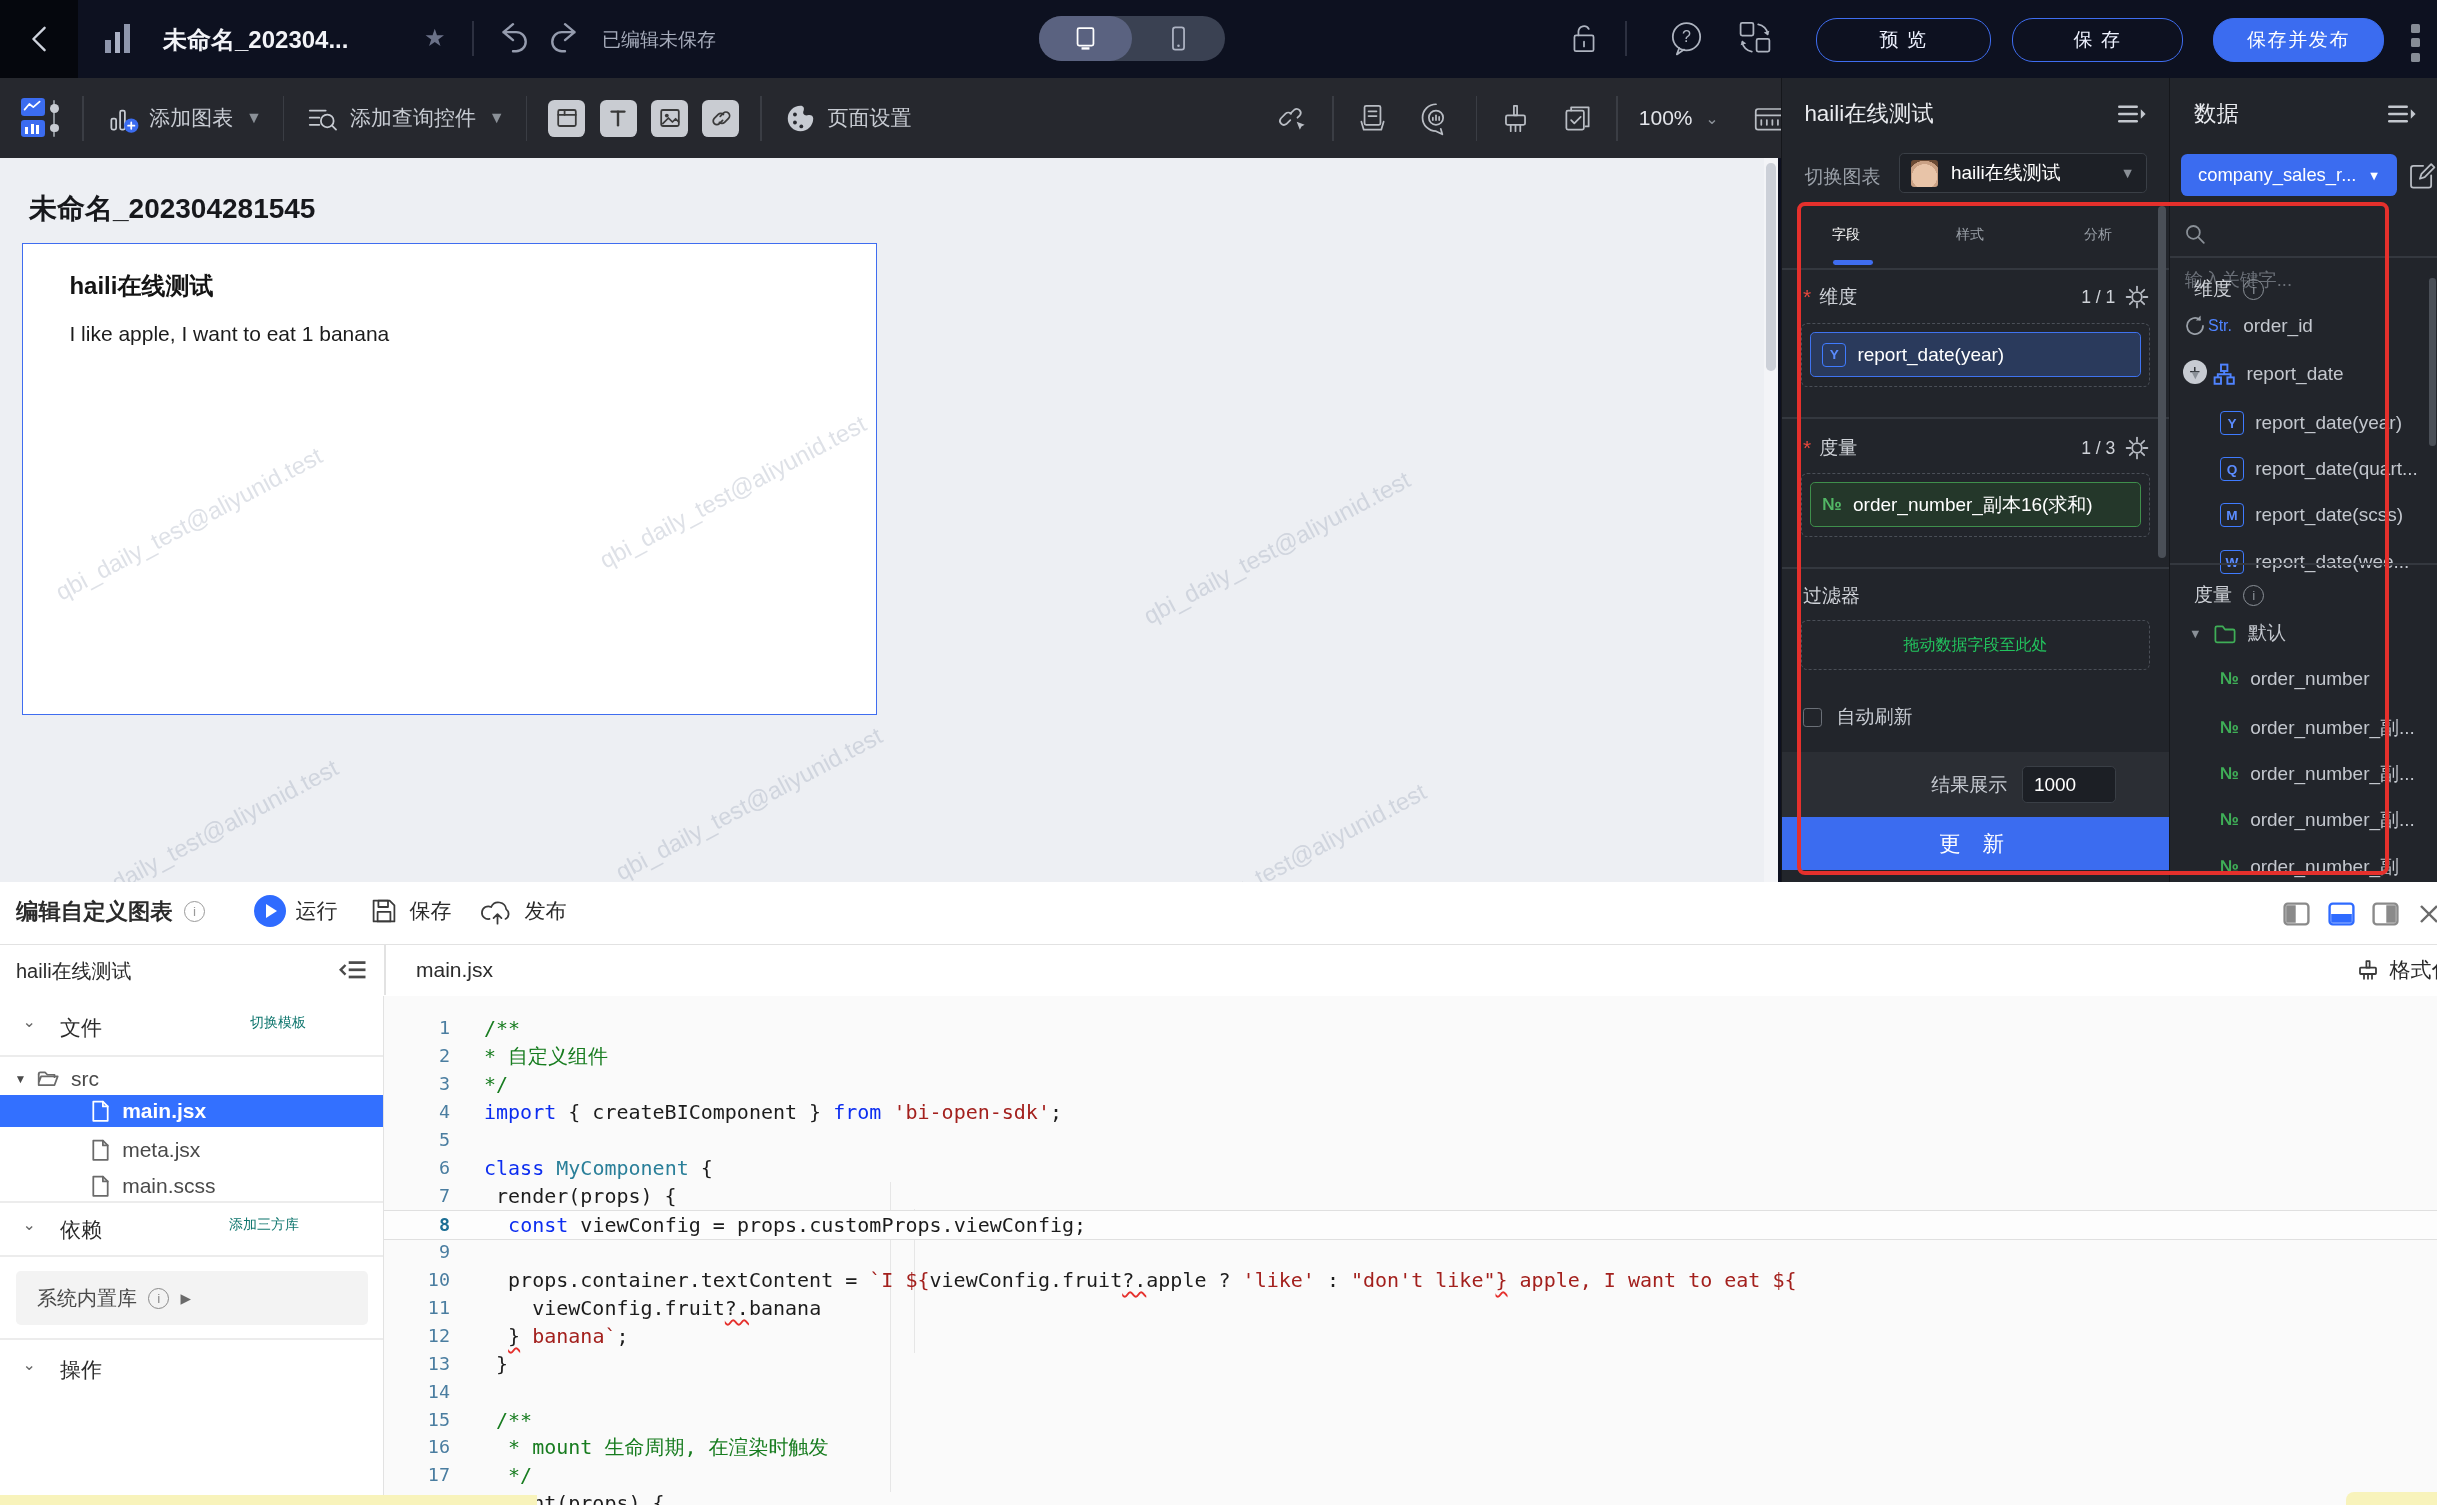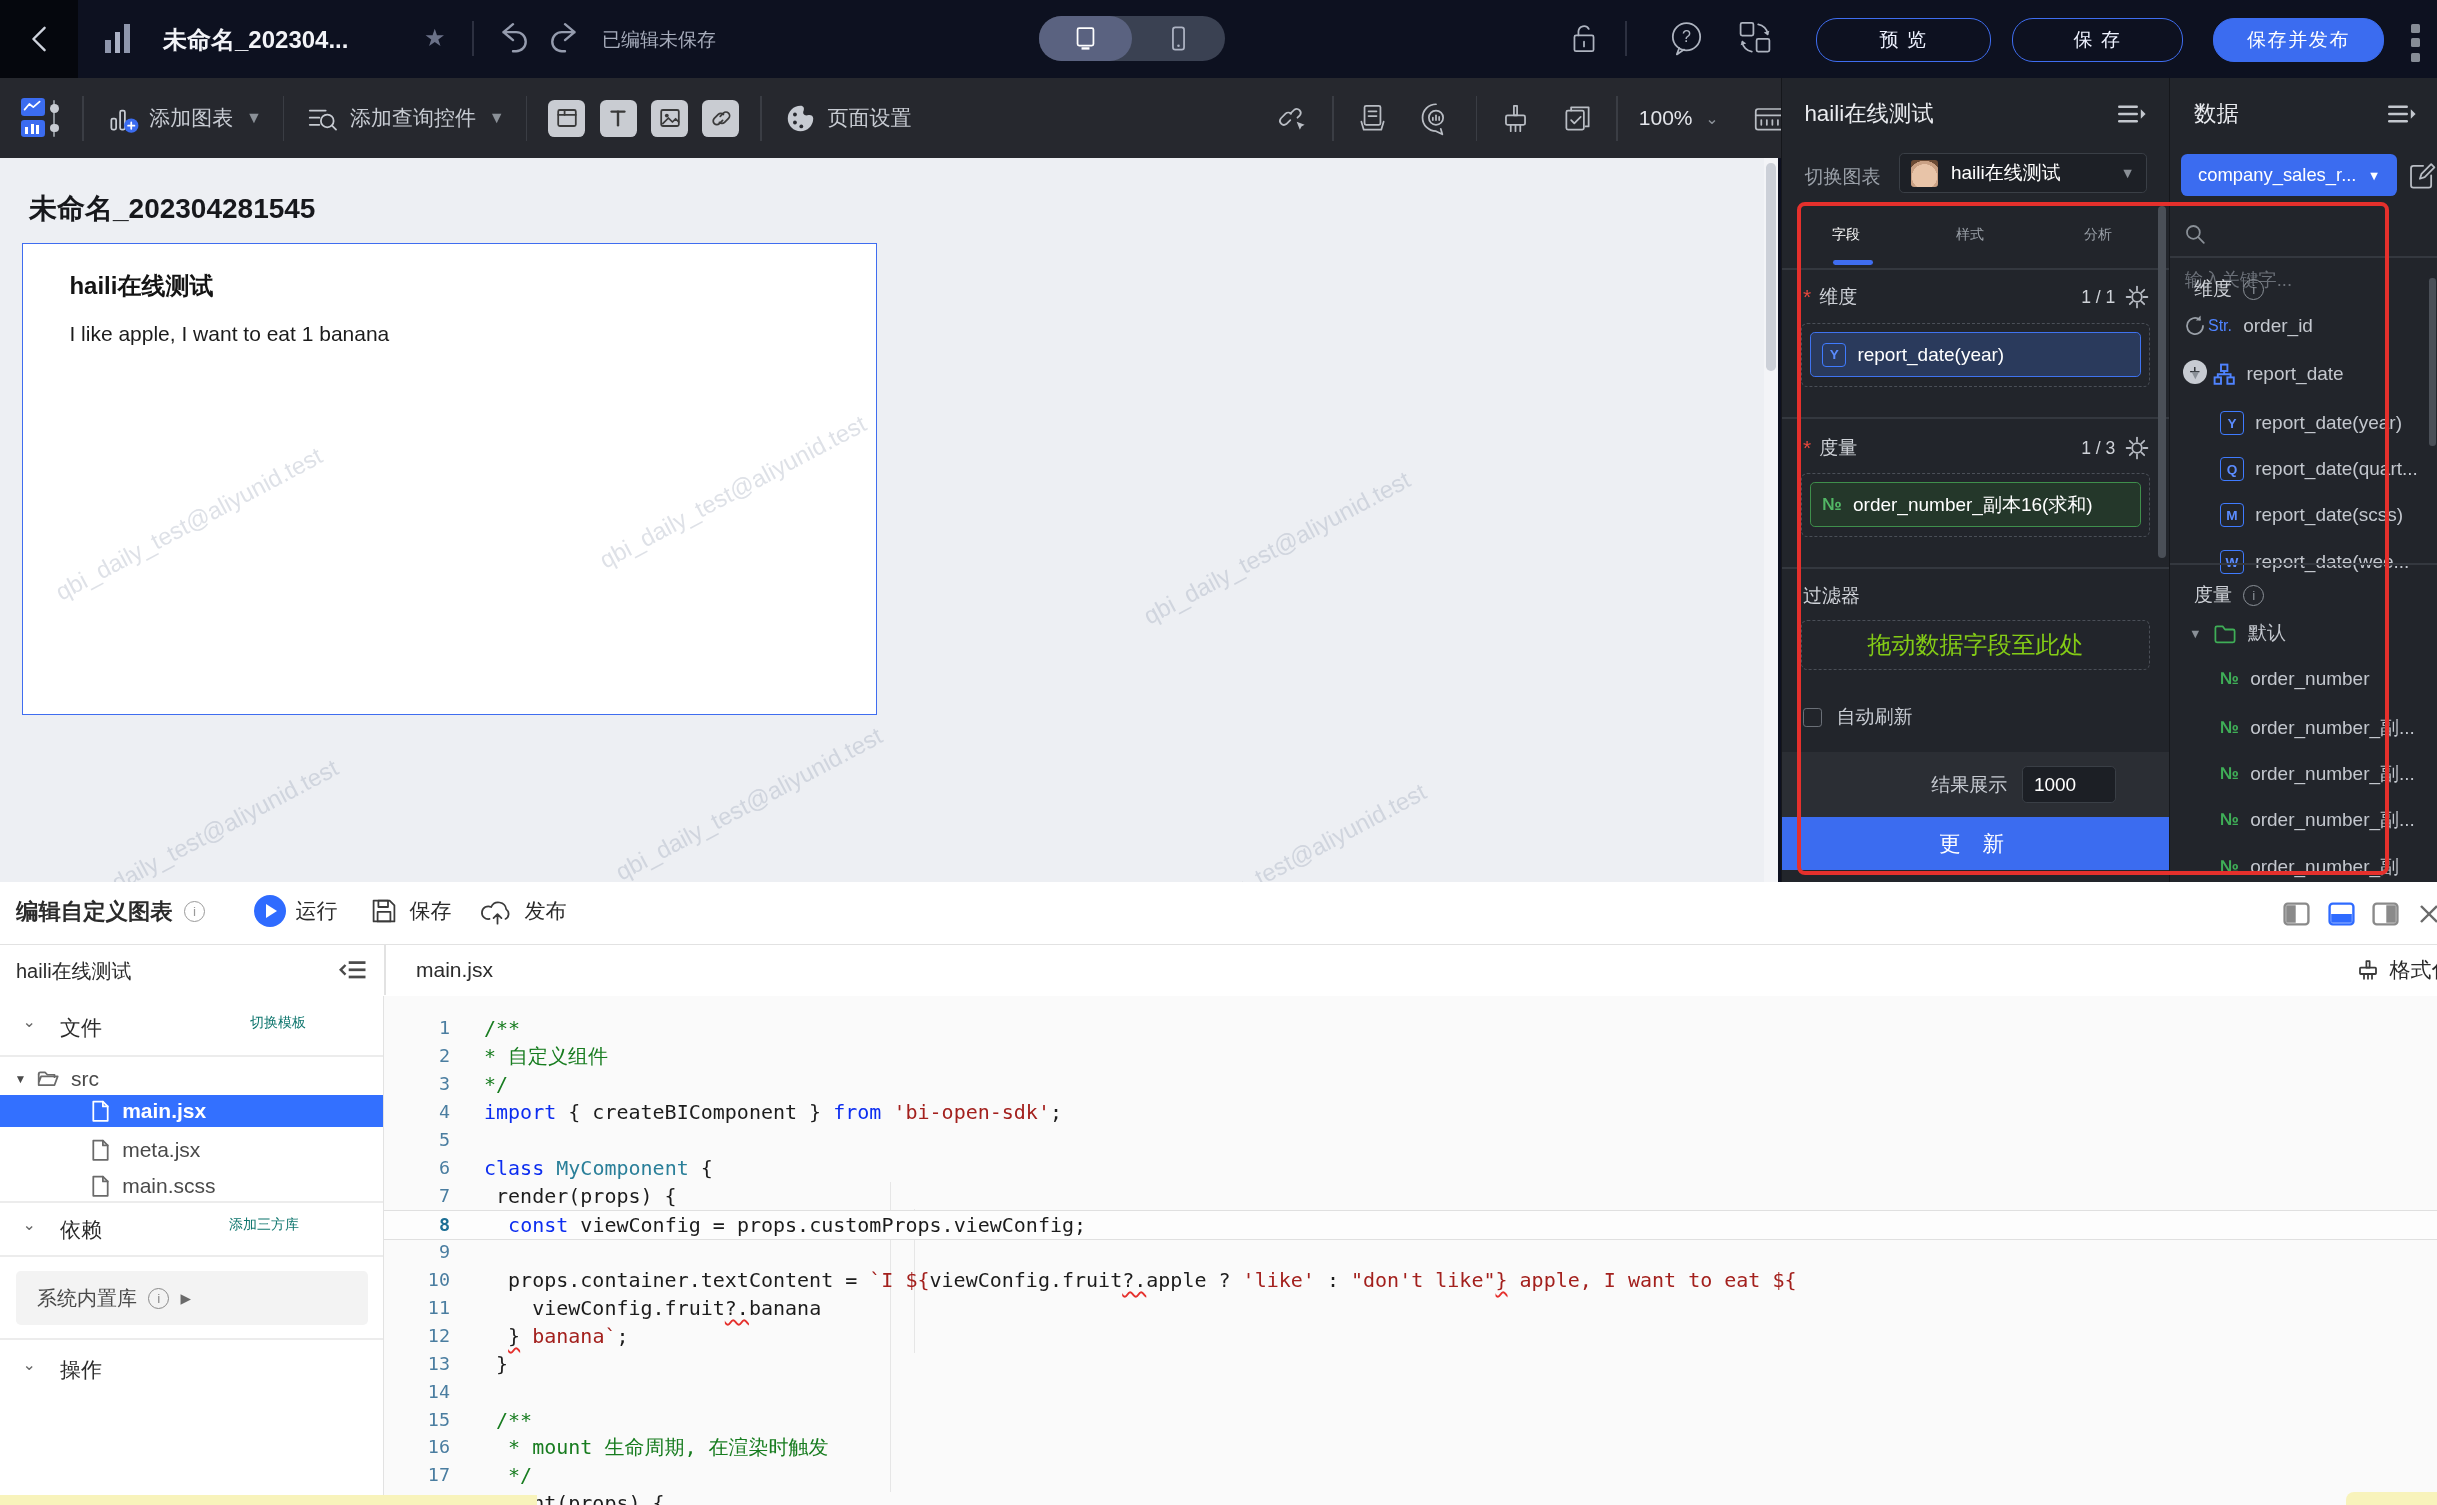--- a/index.html
+++ b/index.html
@@ -413,21 +413,21 @@
     <div class="abs dashbox" style="left:19px;top:395px;width:349px;height:64px;padding:8px;">
       <div class="fieldpill pill-meas">
         <span style="color:#52b765;font-size:17.6px;font-weight:700;flex:none;">№</span>
         <span>order_number_副本16(求和)</span>
       </div>
     </div>
     <div class="sec-div" style="top:489px;"></div>
 
     <div class="abs lighttxt" style="left:21px;top:505px;font-size:19px;">过滤器</div>
     <div class="abs dashbox" style="left:19px;top:542px;width:349px;height:50px;display:flex;align-items:center;justify-content:center;">
-      <span style="color:#84cc16;font-size:24px;">拖动数据字段至此处</span>
+      <span style="color:#22c55e;font-size:16px;">拖动数据字段至此处</span>
     </div>
 
     <div class="abs" style="left:21px;top:626px;display:flex;align-items:center;gap:14.4px;">
       <div class="cbx"></div>
       <span style="color:#c7cbd2;font-size:19px;">自动刷新</span>
     </div>
 
     <div class="abs" style="left:0;top:674px;width:100%;height:65px;background:#2b2e34;display:flex;align-items:center;justify-content:center;gap:14.4px;padding-left:48px;">
       <span style="color:#c7cbd2;font-size:19px;">结果展示</span>
       <input class="resinp" value="1000" style="">

